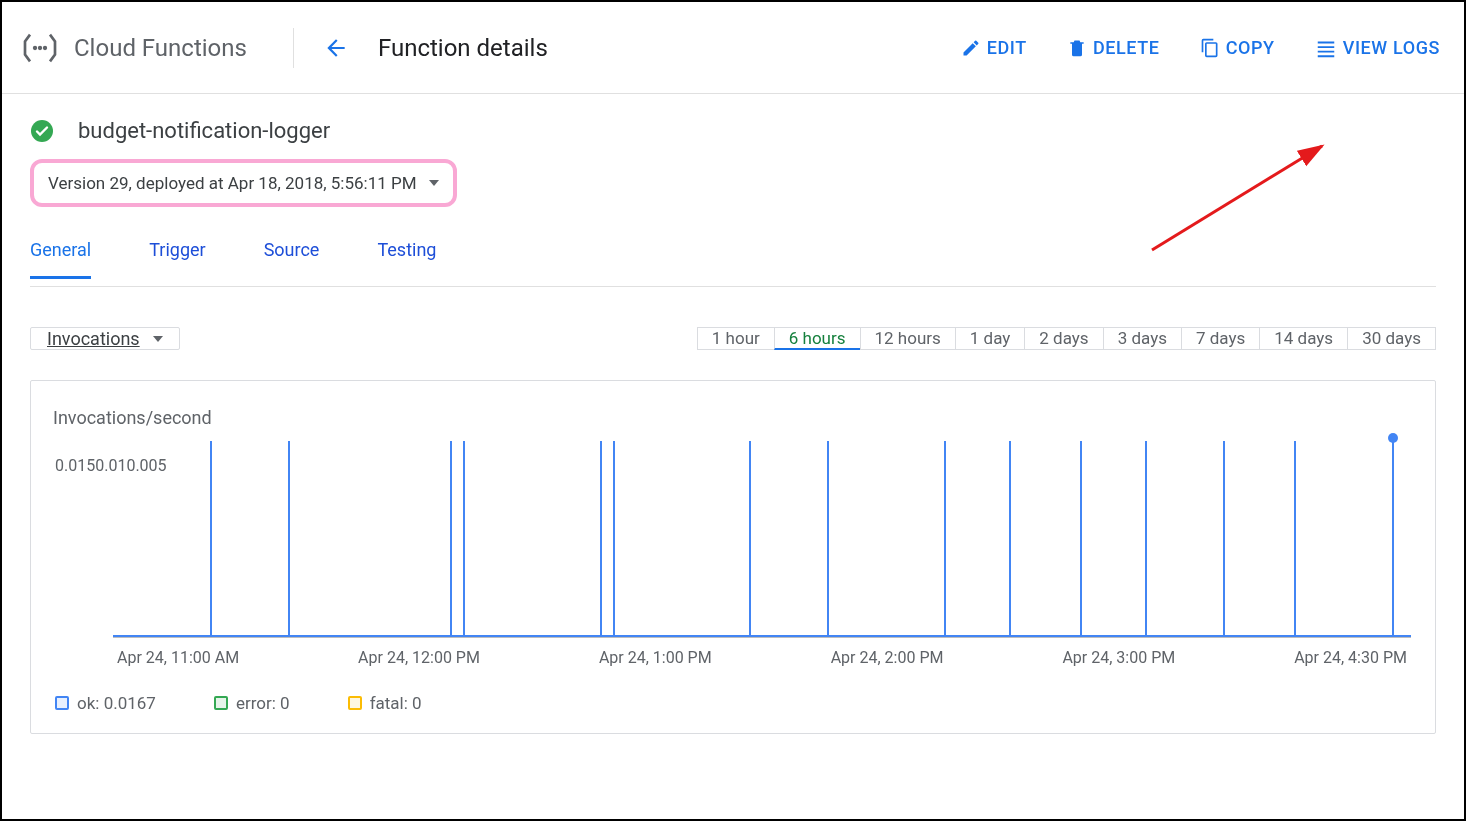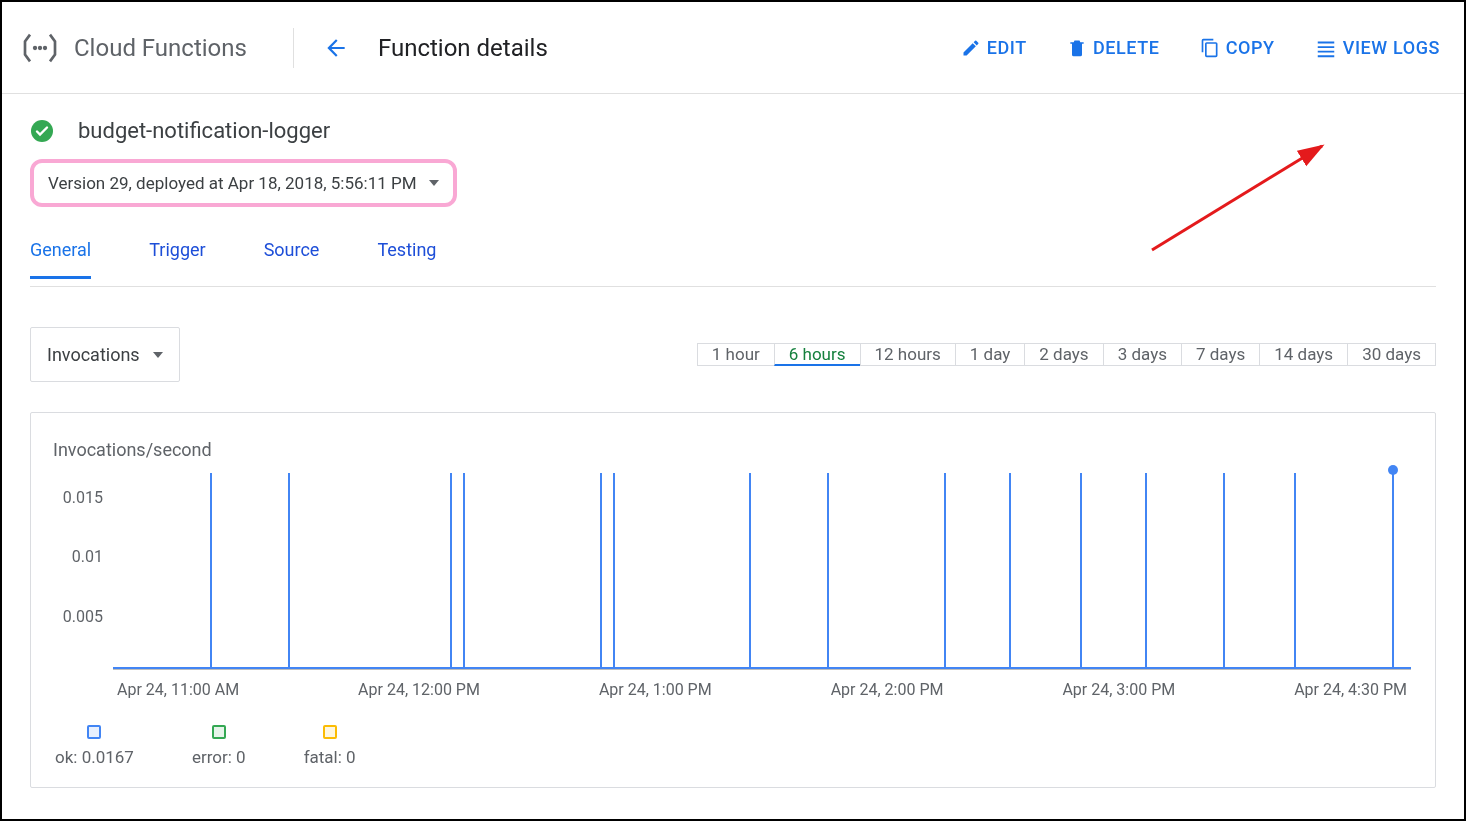--- a/index.html
+++ b/index.html
@@ -111,24 +111,25 @@
   .controls-row {
     display: flex;
     align-items: center;
     justify-content: space-between;
     margin-top: 40px;
   }
   .metric-dd {
     display: inline-flex; align-items: center; gap: 13px;
     border: 1px solid #dadce0;
     border-radius: 2px;
-    padding: 16px 16px;
+    padding: 0 16px;
     font-size: 18px;
     color: #3c4043;
     cursor: pointer;
+    text-decoration: underline;
   }
   .range-group { display: flex; }
   .range-btn {
     border: 1px solid #dadce0;
     margin-left: -1px;
     padding: 0 14px;
     font-size: 17px;
     color: #5f6368;
     background: #fff;
     cursor: pointer;
@@ -139,24 +140,24 @@
 
   .chart-card {
     margin-top: 30px;
     border: 1px solid #dadce0;
     border-radius: 2px;
     padding: 26px 24px 20px 24px;
   }
   .chart-title { font-size: 18px; color: #5f6368; margin-bottom: 10px; margin-left: -2px; }
   .chart-body { display: flex; }
   .y-axis {
-    display: flex; flex-direction: column; justify-content: space-between;
+    display: flex; flex-direction: row; justify-content: space-between;
     height: 200px; padding-right: 10px;
     font-size: 16px; color: #5f6368;
-    text-align: right;
+    text-align: left;
     width: 58px;
     padding-top: 18px;
   }
   .plot-wrap { flex: 1; position: relative; }
   .plot {
     position: relative;
     height: 200px;
     border-bottom: 1px solid #bdbdbd;
   }
   .spike, .spike2 {
@@ -170,21 +171,21 @@
     position:absolute; width:10px; height:10px; border-radius:50%;
     background:#4285f4; top:-5px;
   }
   .x-axis {
     display:flex; justify-content:space-between;
     font-size:16px; color:#5f6368;
     margin-top:10px;
     padding: 0 4px;
   }
   .legend { display:flex; gap:58px; margin-top:26px; align-items:center; }
-  .legend-item { display:flex; align-items:center; gap:8px; font-size:17px; color:#5f6368;flex-direction:column; }
+  .legend-item { display:flex; align-items:center; gap:8px; font-size:17px; color:#5f6368; }
   .swatch { width:14px; height:14px; border:2px solid; border-radius:2px; background:#fff; }
   .swatch.ok { border-color:#4285f4; background:#e8f0fe; }
   .swatch.err { border-color:#34a853; background:#e6f4ea; }
   .swatch.fatal { border-color:#fbbc04; background:#fef7e0; }
 
   .arrow-annot {
     position:absolute;
     top: 44px; right: 130px;
     pointer-events:none;
   }

